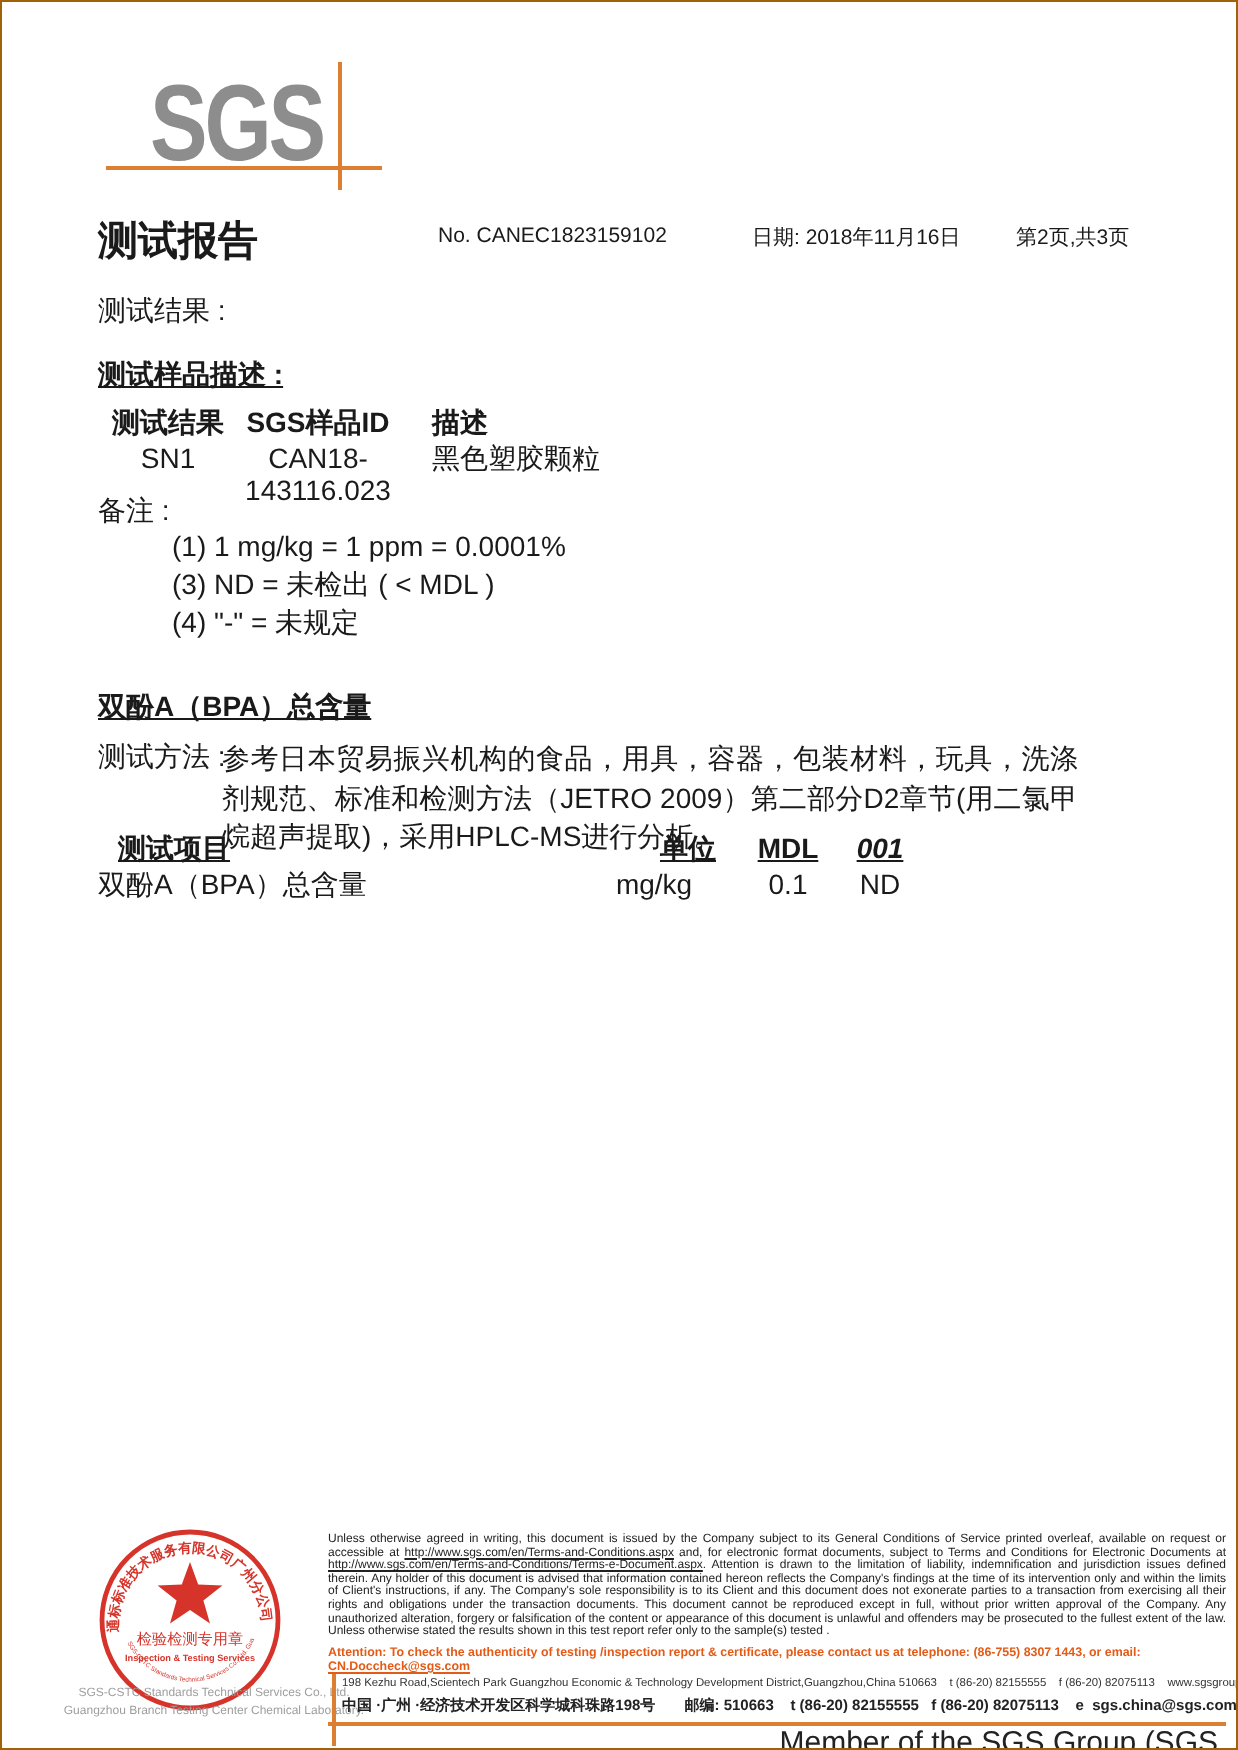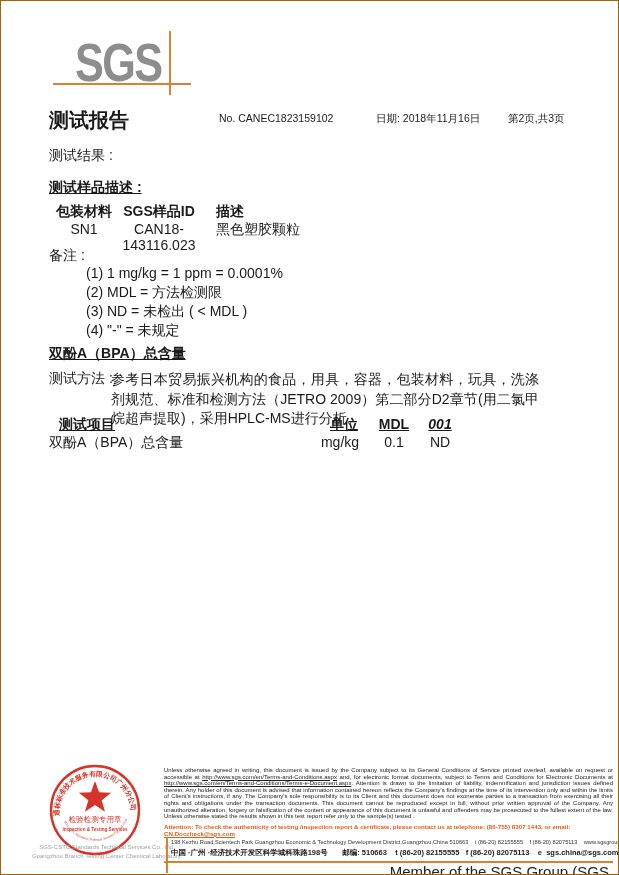--- a/index.html
+++ b/index.html
@@ -36,21 +36,21 @@
   .notes-list{left:85px;top:263px;line-height:19px;}
   .bpa-heading{left:48px;top:344px;font-weight:bold;text-decoration:underline;}
   .method-label{left:48px;top:369px;}
   .method-text{left:110px;top:369px;width:428px;line-height:19.5px;text-align:justify;}
   .rt-underline{text-decoration:underline;font-weight:bold;}
   .rt-h-item{left:58px;top:415px;}
   .rt-h-unit{left:321px;top:415px;width:44px;}
   .rt-h-mdl{left:371px;top:415px;width:44px;}
   .rt-h-001{left:417px;top:415px;width:44px;font-weight:bold;font-style:italic;text-decoration:underline;}
   .rt-r-item{left:48px;top:433px;}
-  .rt-r-unit{left:317px;top:433px;width:44px;}
+  .rt-r-unit{left:304px;top:433px;width:44px;}
   .rt-r-mdl{left:371px;top:433px;width:44px;}
   .rt-r-val{left:417px;top:433px;width:44px;}
   
   .stamp{left:46px;top:761px;width:96px;height:96px;}
   .company-lines{left:26px;top:842px;width:160px;text-align:center;
     font-size:6px;line-height:9px;color:#9e9e9e;}
   .disclaimer{left:163px;top:766px;width:449px;font-size:6px;line-height:6.6px;
     text-align:justify;color:#222;}
   .disclaimer .lnk{text-decoration:underline;}
   .attention{left:163px;top:823px;width:449px;font-size:6.2px;line-height:6.8px;
@@ -72,31 +72,30 @@
   <div class="abs logo-hline"></div>
 
   <div class="abs doc-title">测试报告</div>
   <div class="abs report-no">No. CANEC1823159102</div>
   <div class="abs report-date">日期: 2018年11月16日</div>
   <div class="abs page-info">第2页,共3页</div>
 
   <div class="abs body-txt results-label">测试结果 :</div>
   <div class="abs body-txt sample-heading">测试样品描述 :</div>
 
-  <div class="abs body-txt cell-c s-h1">包装材料</div>
+  <div class="abs body-txt cell-c s-h1">测试结果</div>
   <div class="abs body-txt cell-c s-h2">SGS样品ID</div>
   <div class="abs body-txt s-h3">描述</div>
   <div class="abs body-txt cell-c s-r1">SN1</div>
   <div class="abs body-txt cell-c s-r2">CAN18-143116.023</div>
   <div class="abs body-txt s-r3">黑色塑胶颗粒</div>
 
   <div class="abs body-txt notes-label">备注 :</div>
   <div class="abs body-txt notes-list">
     <div>(1) 1 mg/kg = 1 ppm = 0.0001%</div>
-    <div>(2) MDL = 方法检测限</div>
     <div>(3) ND = 未检出 ( &lt; MDL )</div>
     <div>(4) "-" = 未规定</div>
   </div>
 
   <div class="abs body-txt bpa-heading">双酚A（BPA）总含量</div>
   <div class="abs body-txt method-label">测试方法 :</div>
   <div class="abs body-txt method-text">参考日本贸易振兴机构的食品，用具，容器，包装材料，玩具，洗涤剂规范、标准和检测方法（JETRO 2009）第二部分D2章节(用二氯甲烷超声提取)，采用HPLC-MS进行分析。</div>
 
   <div class="abs body-txt rt-underline rt-h-item">测试项目</div>
   <div class="abs body-txt cell-c rt-underline rt-h-unit">单位</div>

